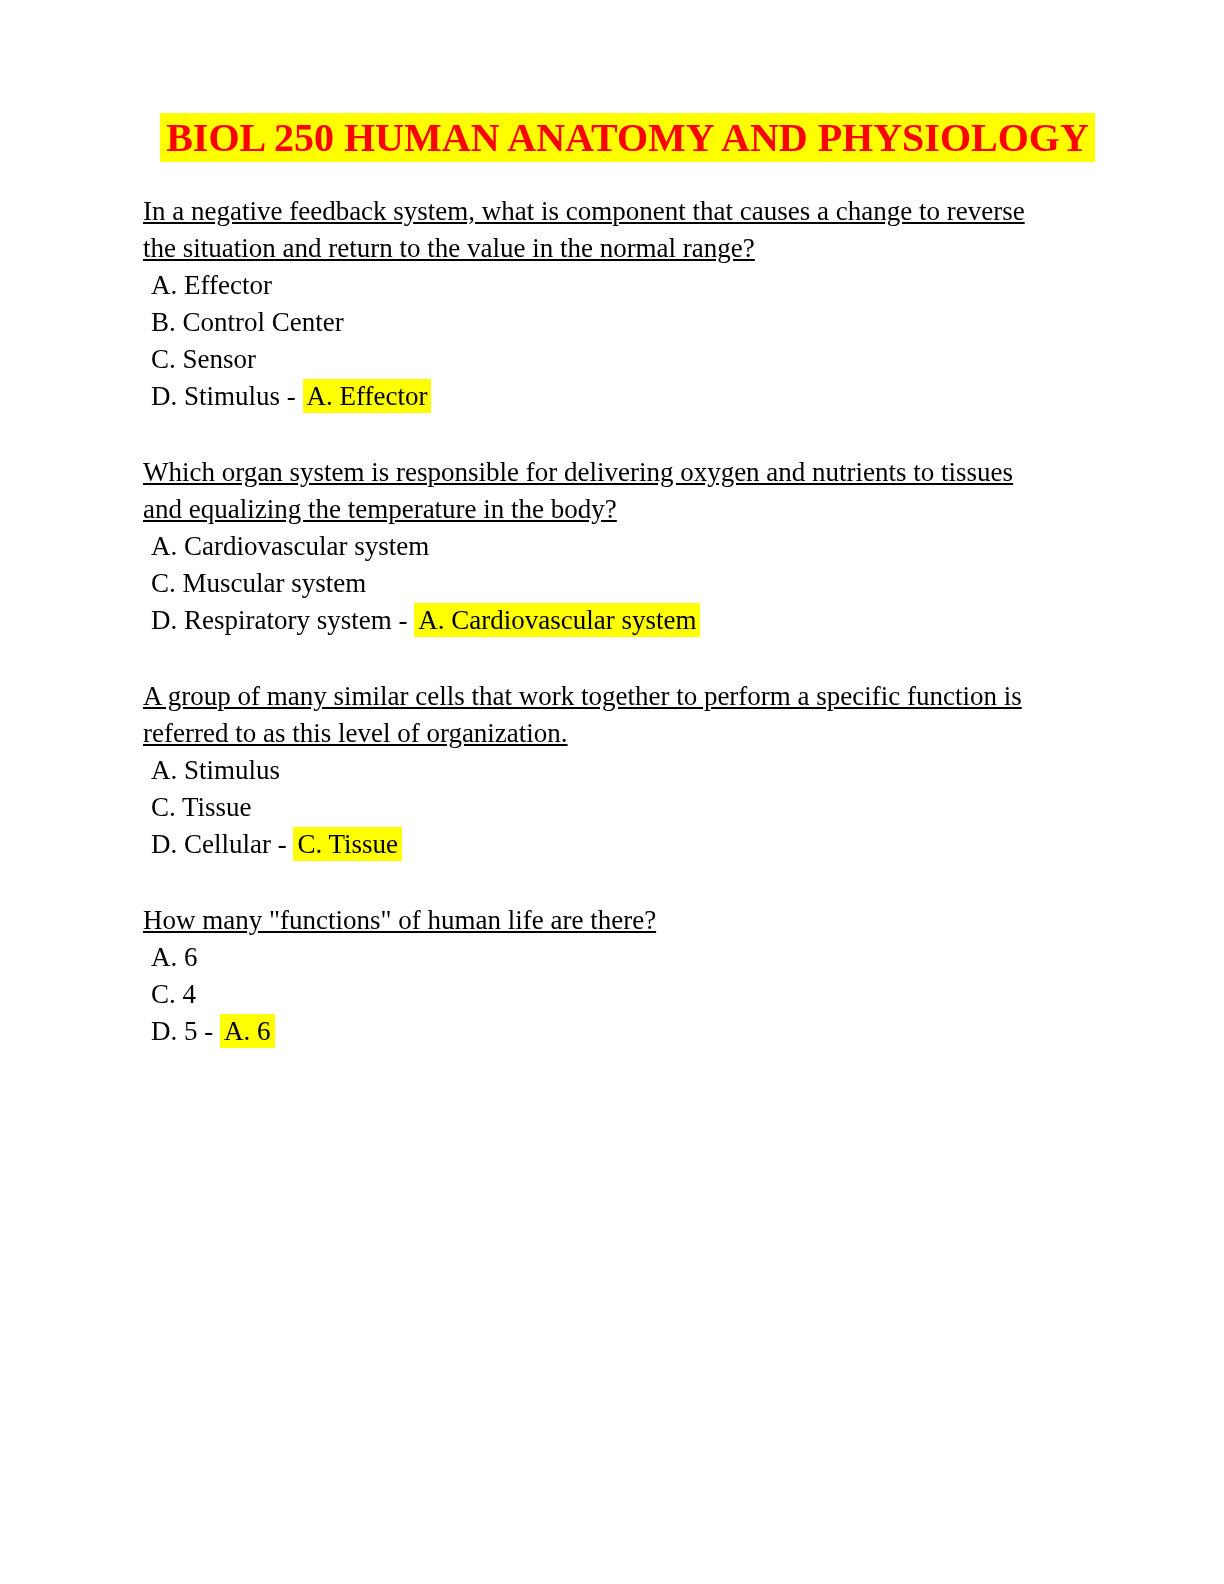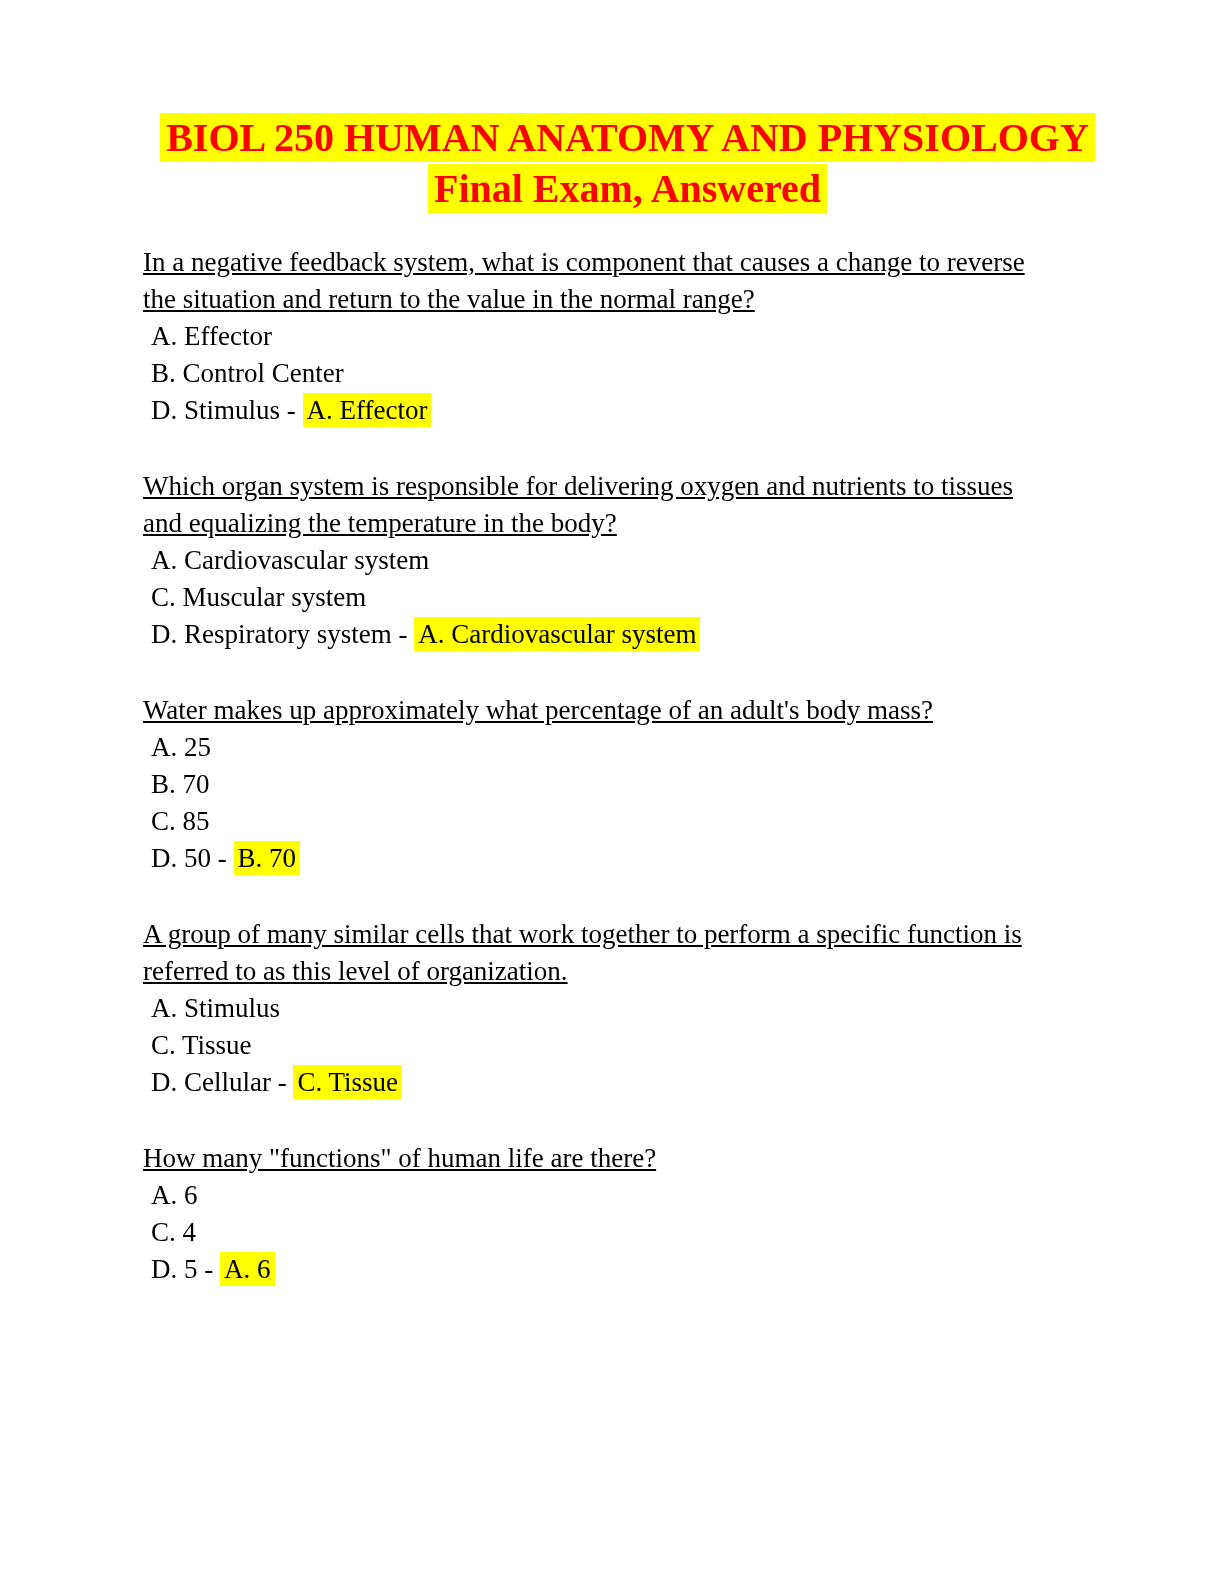--- a/index.html
+++ b/index.html
@@ -54,61 +54,49 @@
     padding:2px 4px;
   }
 </style>
 </head>
 <body>
 
 <div class="page">
 
   <h1 class="exam-title">
     <span class="hl">BIOL 250 HUMAN ANATOMY AND PHYSIOLOGY</span><br>
-    <span class="hl">Final Exam, Answered</span>
   </h1>
 
   <section class="question">
     <div>
       <span class="qline">In a negative feedback system, what is component that causes a change to reverse</span>
       <span class="qline">the situation and return to the value in the normal range?</span>
     </div>
     <div class="opt">A. Effector</div>
     <div class="opt">B. Control Center</div>
+    <div class="opt">C. Sensor</div>
     <div class="opt">
       <span>D. Stimulus -</span>
       <mark class="answer-hl">A. Effector</mark>
     </div>
   </section>
 
   <section class="question">
     <div>
       <span class="qline">Which organ system is responsible for delivering oxygen and nutrients to tissues</span>
       <span class="qline">and equalizing the temperature in the body?</span>
     </div>
     <div class="opt">A. Cardiovascular system</div>
     <div class="opt">C. Muscular system</div>
     <div class="opt">
       <span>D. Respiratory system -</span>
       <mark class="answer-hl">A. Cardiovascular system</mark>
     </div>
   </section>
 
-  <section class="question">
-    <div>
-      <span class="qline">Water makes up approximately what percentage of an adult's body mass?</span>
-    </div>
-    <div class="opt">A. 25</div>
-    <div class="opt">B. 70</div>
-    <div class="opt">C. 85</div>
-    <div class="opt">
-      <span>D. 50 -</span>
-      <mark class="answer-hl">B. 70</mark>
-    </div>
-  </section>
 
   <section class="question">
     <div>
       <span class="qline">A group of many similar cells that work together to perform a specific function is</span>
       <span class="qline">referred to as this level of organization.</span>
     </div>
     <div class="opt">A. Stimulus</div>
     <div class="opt">C. Tissue</div>
     <div class="opt">
       <span>D. Cellular -</span>

